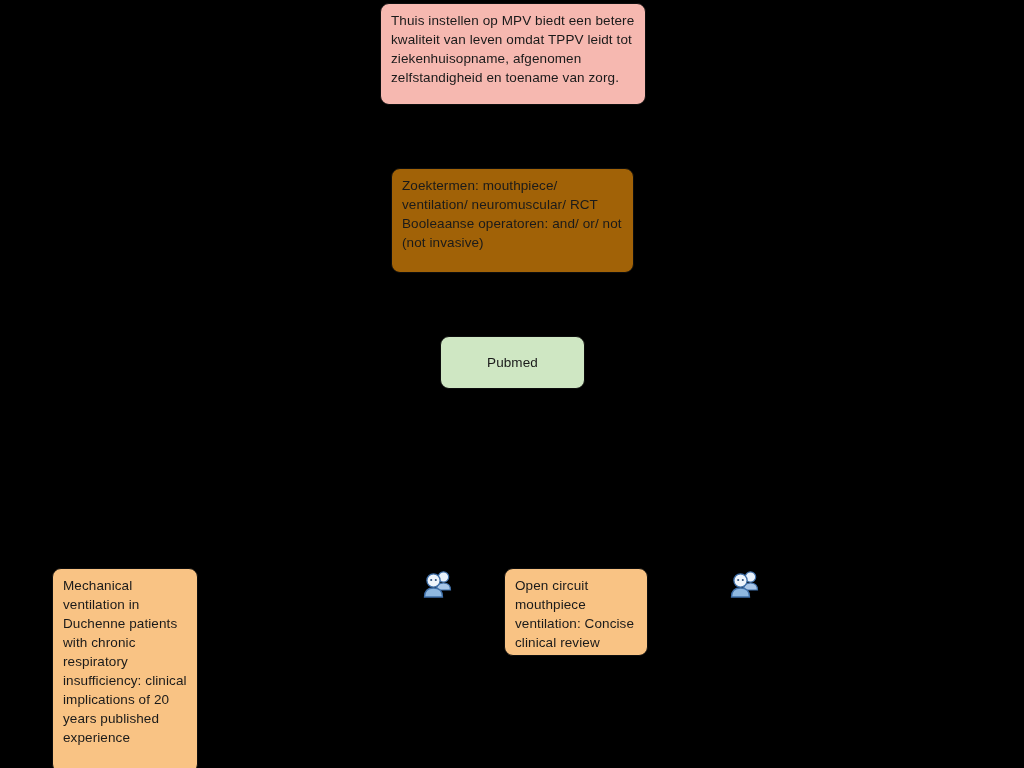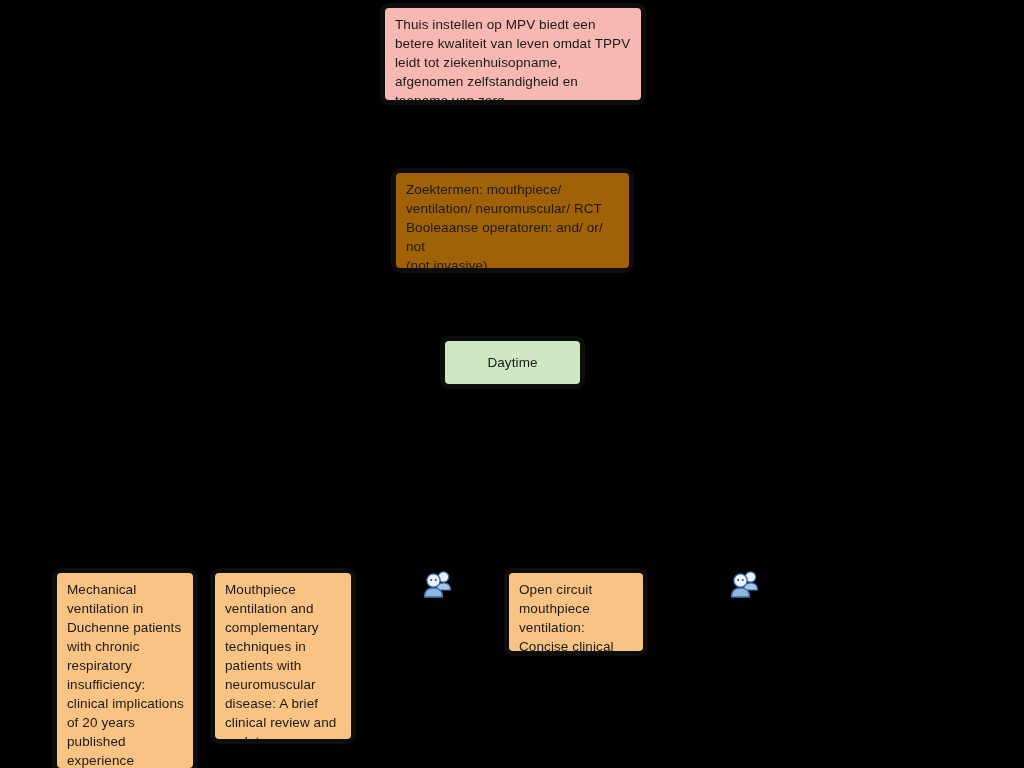--- a/index.html
+++ b/index.html
@@ -17,21 +17,21 @@
   #canvas {
     position: absolute;
     left: 0;
     top: 0;
     width: 1024px;
     height: 768px;
   }
   .node {
     position: absolute;
     box-sizing: border-box;
-    border: 5px solid #be185d;
+    border: 1px solid #be185d;
     border-radius: 9px;
     color: #1a1a1a;
     font-size: 13.5px;
     line-height: 19px;
     letter-spacing: 0.1px;
     white-space: pre-line;
     overflow: hidden;
   }
   .node.pad {
     padding: 7px 9px 6px 10px;
@@ -49,23 +49,22 @@
   }
   .icon svg { display: block; }
 </style>
 </head>
 <body>
 
 <div id="canvas" style="background: rgb(0, 0, 0);">
     <div class="node pad" style="left: 380px; top: 3px; width: 266px; height: 102px; background: rgb(246, 184, 176); border-color: rgb(13, 13, 13); color: rgb(26, 26, 26);">Thuis instellen op MPV biedt een betere kwaliteit van leven omdat TPPV leidt tot ziekenhuisopname, afgenomen zelfstandigheid en toename van zorg.</div>
     <div class="node pad" style="left: 391px; top: 168px; width: 243px; height: 105px; background: #a16207; border-color: rgb(13, 13, 13); color: rgb(26, 26, 26);">Zoektermen: mouthpiece/ ventilation/ neuromuscular/ RCT Booleaanse operatoren: and/ or/ not
 (not invasive)</div>
-    <div class="node center" style="left: 440px; top: 336px; width: 145px; height: 53px; background: rgb(207, 231, 195); border-color: rgb(13, 13, 13); color: rgb(26, 26, 26);">Daytime</div>
+    <div class="node center" style="left: 440px; top: 336px; width: 145px; height: 53px; background: rgb(207, 231, 195); border-color: rgb(13, 13, 13); color: rgb(26, 26, 26);">Pubmed</div>
     <div class="node pad" style="left: 52px; top: 568px; width: 146px; height: 205px; background: rgb(249, 195, 132); border-color: rgb(13, 13, 13); color: rgb(26, 26, 26);">Mechanical ventilation in Duchenne patients with chronic respiratory insufficiency: clinical implications of 20 years published experience</div>
-    <div class="node pad" style="left: 210px; top: 568px; width: 146px; height: 176px; background: rgb(249, 195, 132); border-color: rgb(13, 13, 13); color: rgb(26, 26, 26);">Mouthpiece ventilation and complementary techniques in patients with neuromuscular disease: A brief clinical review and update</div>
     <div class="node pad" style="left: 504px; top: 568px; width: 144px; height: 88px; background: rgb(249, 195, 132); border-color: rgb(13, 13, 13); color: rgb(26, 26, 26);">Open circuit mouthpiece ventilation: Concise clinical review</div>
     <div class="icon" style="left: 423px; top: 570px;">
       <svg viewBox="0 0 30 28" width="30" height="28">
         <circle cx="20.5" cy="7" r="5.2" fill="#e9f1fa" stroke="#3f6fa8" stroke-width="1.2"></circle>
         <path d="M13.5 20 q0-7 7-7 q7 0 7 7 z" fill="#a8c6e8" stroke="#3f6fa8" stroke-width="1.2"></path>
         <circle cx="10.5" cy="10.5" r="6.6" fill="#eef4fb" stroke="#3f6fa8" stroke-width="1.3"></circle>
         <circle cx="8.2" cy="10" r="1.05" fill="#2c4f7c"></circle>
         <circle cx="12.8" cy="10" r="1.05" fill="#2c4f7c"></circle>
         <path d="M1.5 27 q0-9 9-9 q9 0 9 9 z" fill="#8fb8e0" stroke="#3f6fa8" stroke-width="1.3"></path>
       </svg>

